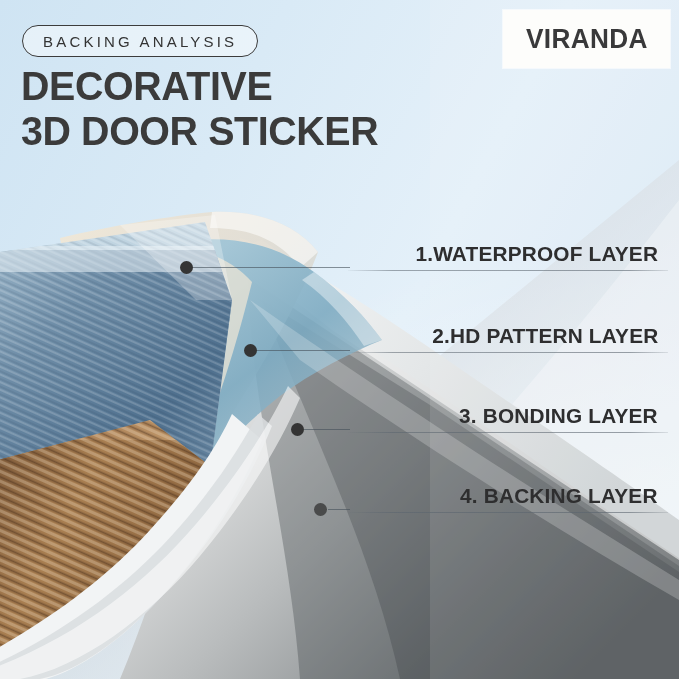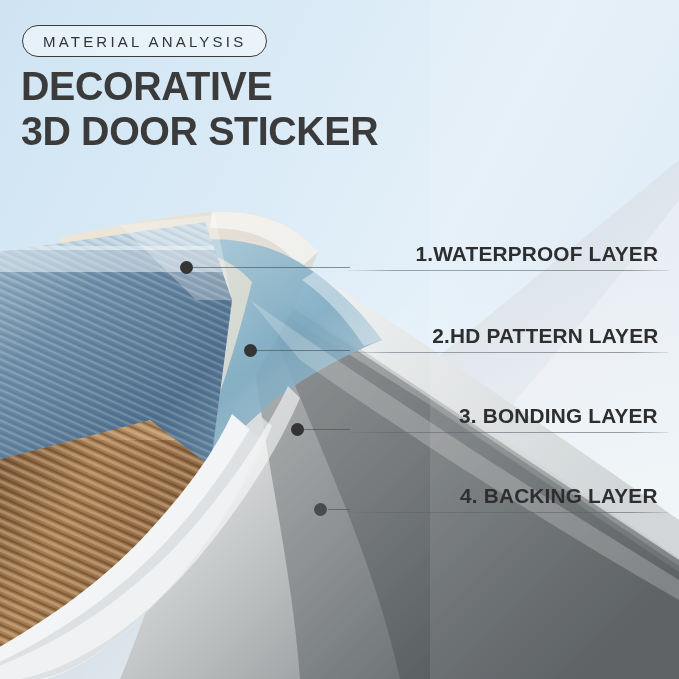--- a/index.html
+++ b/index.html
@@ -240,28 +240,31 @@
                C 148,618 80,668 20,679 Z" fill="#ffffff" opacity="0.55"></path>
 
       <path d="M 250,300 C 330,356 440,430 560,506 L 679,580 L 679,600
                C 540,520 400,430 300,360 Z" fill="#ffffff" opacity="0.22"></path>
 
       <rect x="430" y="0" width="249" height="679" fill="#ffffff" opacity="0.10"></rect>
     </svg>
   </div>
 
   <div class="badge">
-    <span>MATERIAL ANALYSIS</span>
+    <span>BACKING ANALYSIS</span>
   </div>
 
   <div class="title">
     <span class="l1">DECORATIVE</span>
     <span class="l2">3D DOOR STICKER</span>
   </div>
 
+  <div class="logo-box">
+    <span>VIRANDA</span>
+  </div>
 
   <div class="callout" style="left:348px;top:271px;width:320px;">
     <div class="rule"></div>
     <div class="lbl">1.WATERPROOF LAYER</div>
   </div>
   <div class="leader" style="left:192px;top:267px;width:158px;"></div>
   <div class="dot" style="left:180px;top:261px;"></div>
 
   <div class="callout" style="left:348px;top:353px;width:320px;">
     <div class="rule"></div>

